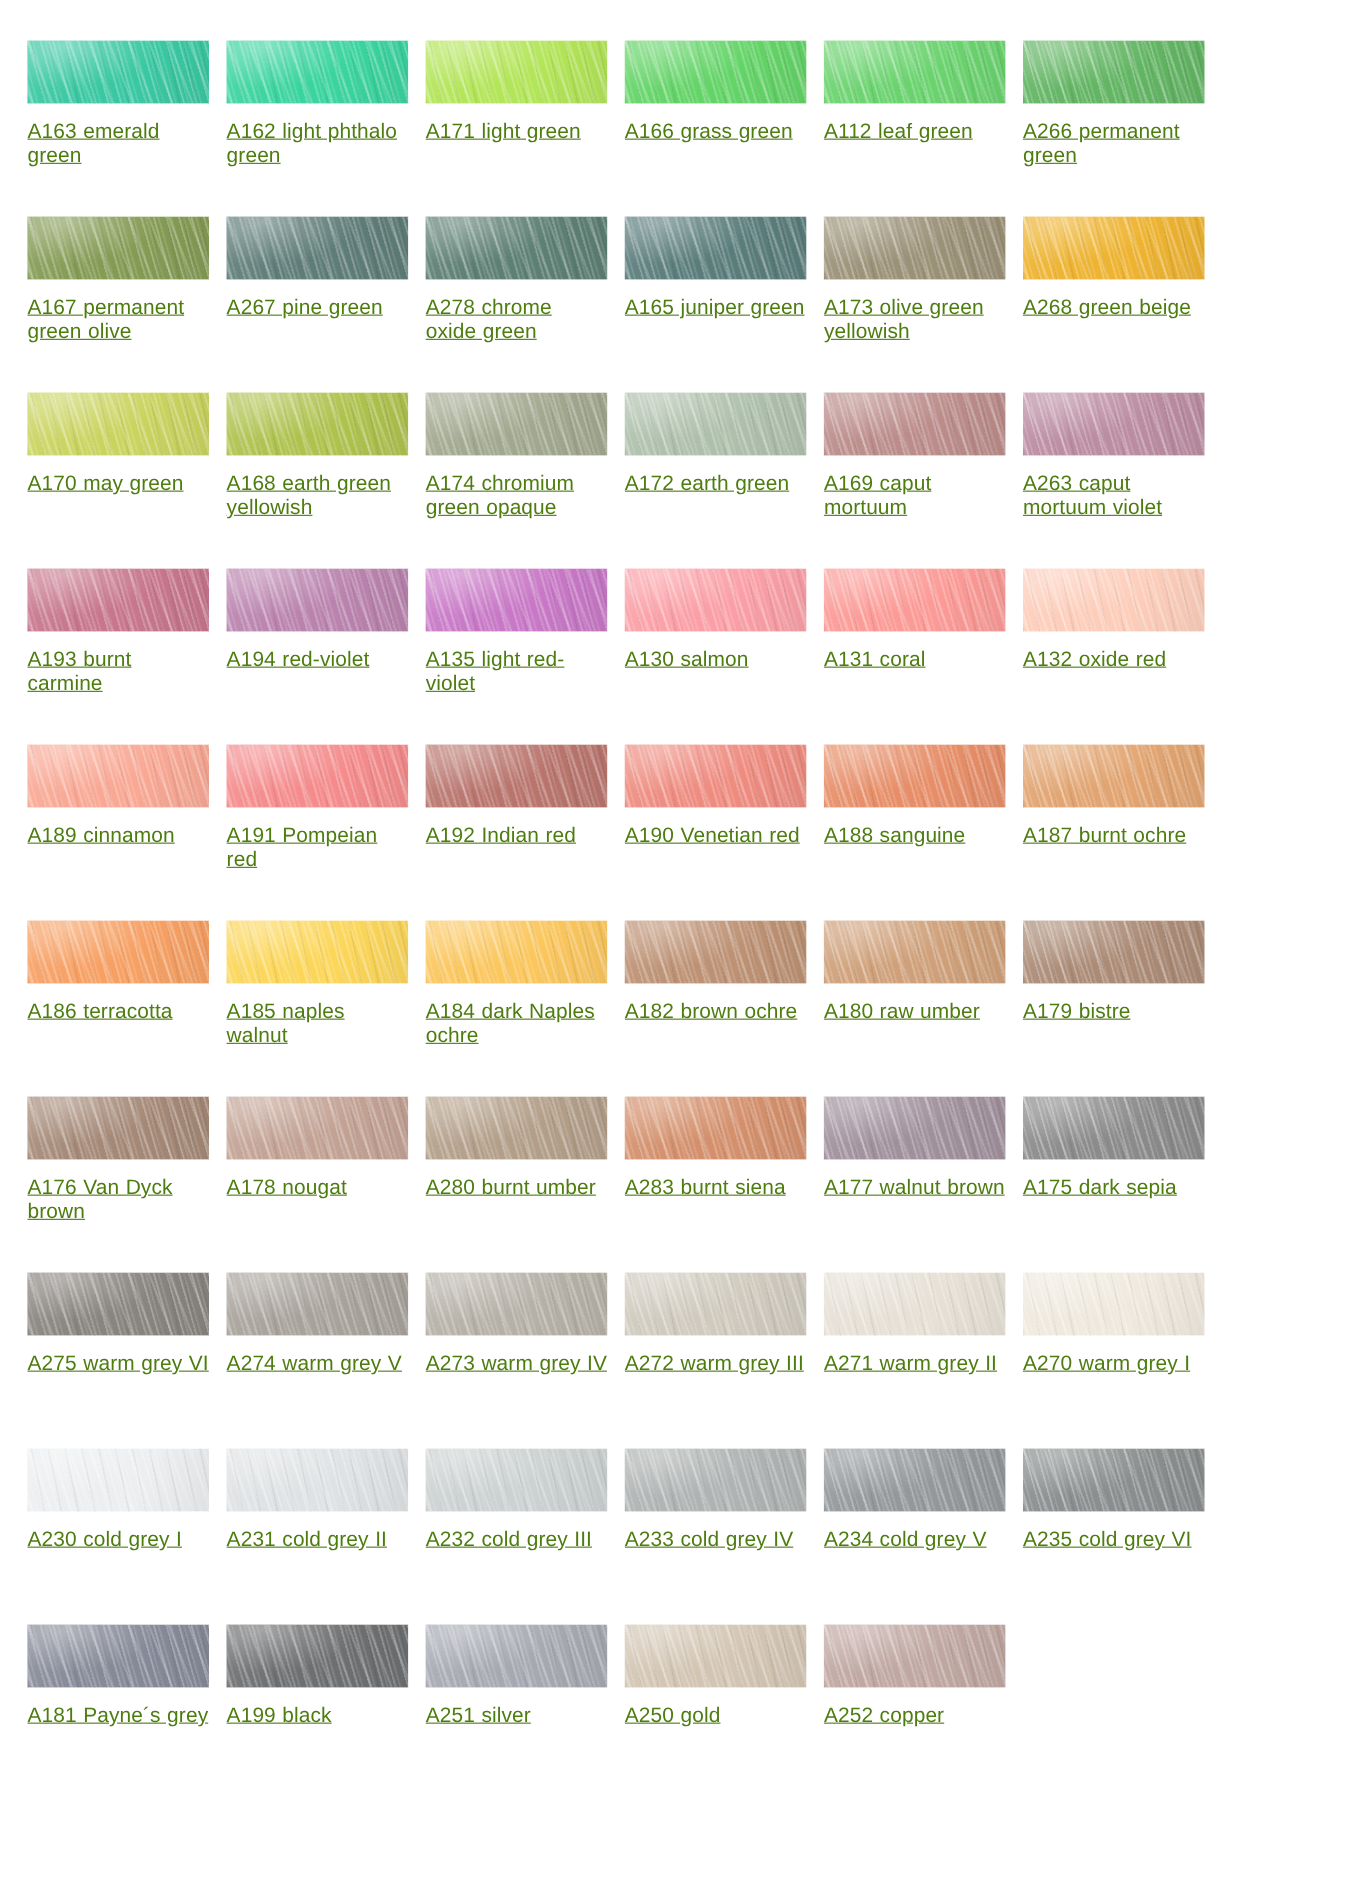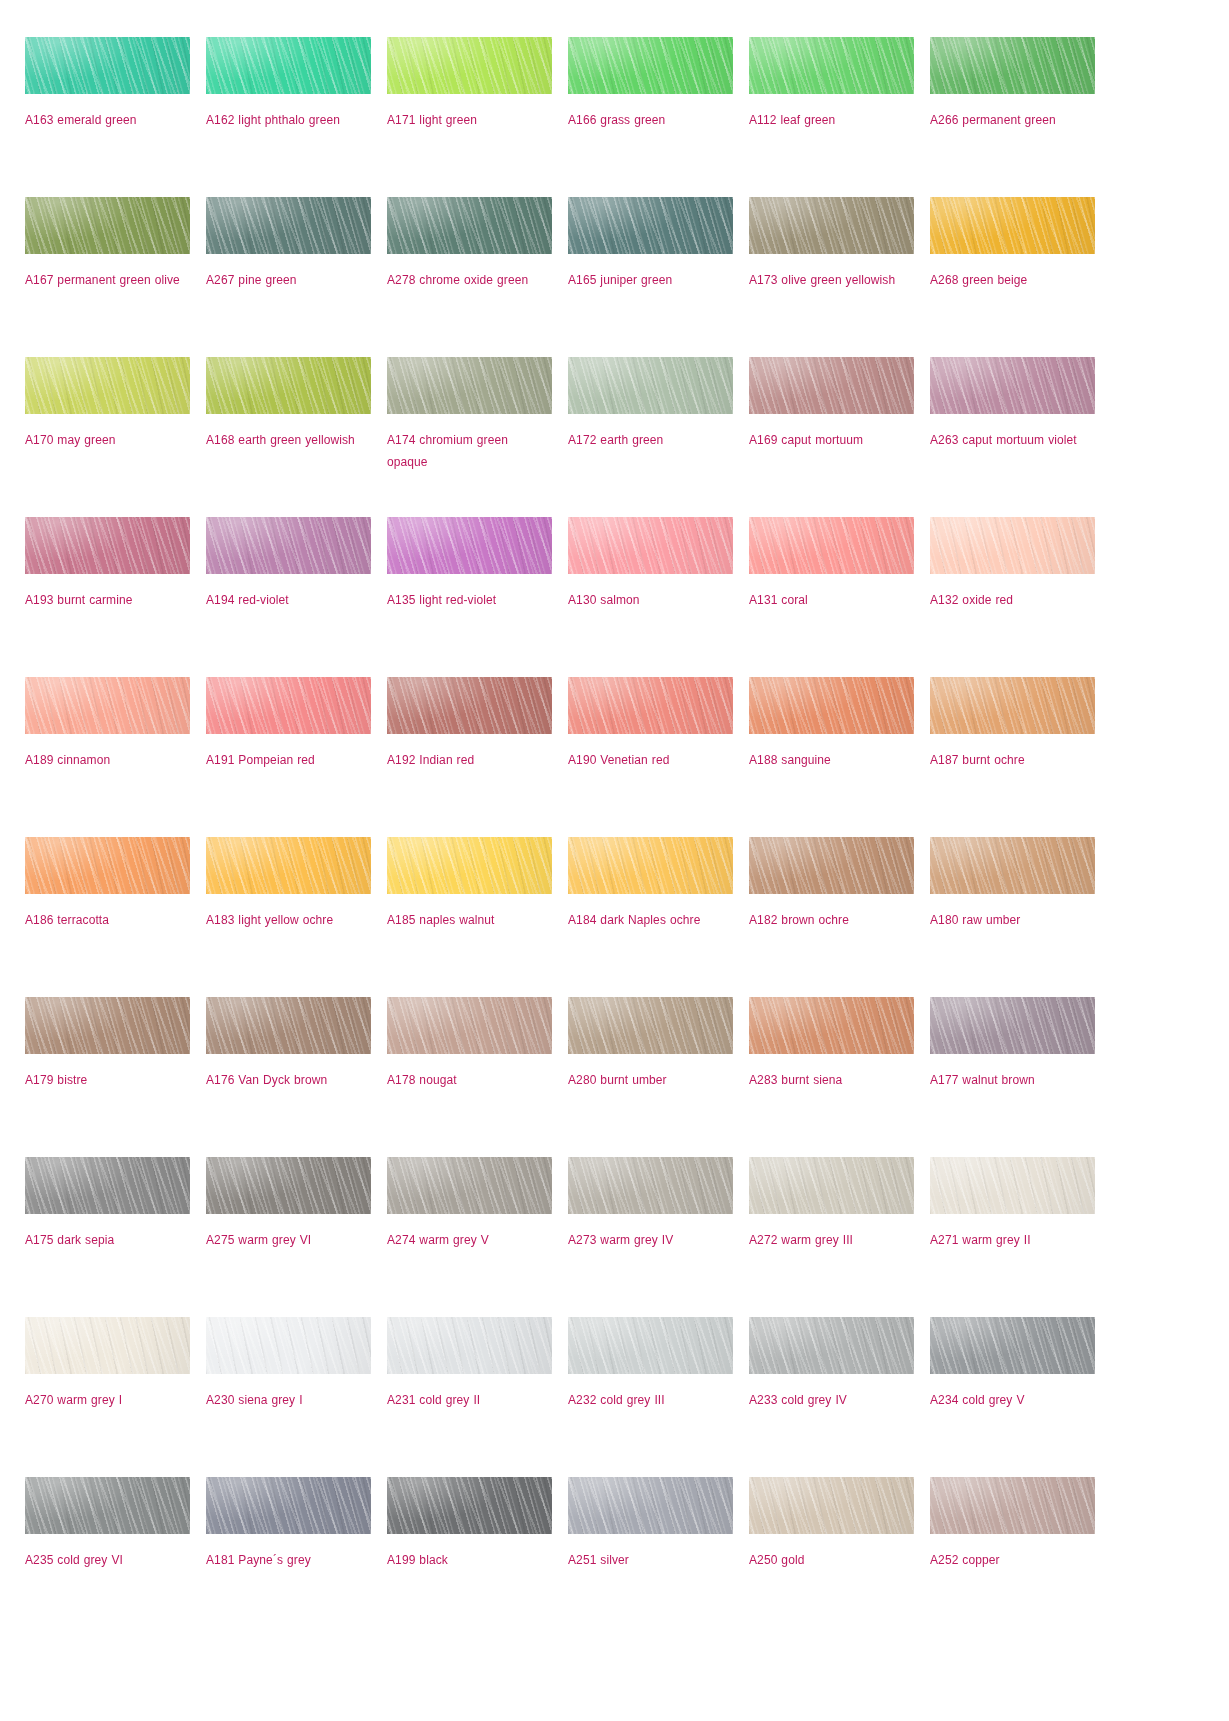--- a/index.html
+++ b/index.html
@@ -94,25 +94,26 @@
       linear-gradient(112deg,
         rgba(255,255,255,0.10) 0%,
         rgba(255,255,255,0.00) 38%,
         rgba(0,0,0,0.00) 62%,
         rgba(0,0,0,0.055) 100%);
     pointer-events: none;
   }
 
   .swatch-label {
     margin-top: 15px;
-    font-size: 12px;
+    font-size: 19px;
     line-height: 22px;
-    color: #be185d;
+    color: #4d7c0f;
     letter-spacing: 0.1px;
     word-spacing: 0.5px;
+    text-decoration: underline;
   }
 </style>
 </head>
 <body>
 
 <main id="swatch-grid">
     <div class="swatch-cell">
       <div class="chip" style="background-color: rgb(58, 200, 163); background-image: none; --hatch-shift: -4px;"></div>
       <div class="swatch-label">A163 emerald green</div>
     </div>
@@ -230,24 +231,20 @@
     </div>
     <div class="swatch-cell">
       <div class="chip" style="background-color: rgb(226, 164, 112); background-image: none; --hatch-shift: -2px;"></div>
       <div class="swatch-label">A187 burnt ochre</div>
     </div>
     <div class="swatch-cell">
       <div class="chip" style="background-color: rgb(247, 160, 99); background-image: none; --hatch-shift: -1px;"></div>
       <div class="swatch-label">A186 terracotta</div>
     </div>
     <div class="swatch-cell">
-      <div class="chip" style="background-color: rgb(252, 191, 78); background-image: none; --hatch-shift: 0px;"></div>
-      <div class="swatch-label">A183 light yellow ochre</div>
-    </div>
-    <div class="swatch-cell">
       <div class="chip" style="background-color: rgb(252, 214, 88); background-image: none; --hatch-shift: 1px;"></div>
       <div class="swatch-label">A185 naples walnut</div>
     </div>
     <div class="swatch-cell">
       <div class="chip" style="background-color: rgb(251, 198, 92); background-image: none; --hatch-shift: 2px;"></div>
       <div class="swatch-label">A184 dark Naples ochre</div>
     </div>
     <div class="swatch-cell">
       <div class="chip" style="background-color: rgb(189, 145, 115); background-image: none; --hatch-shift: 3px;"></div>
       <div class="swatch-label">A182 brown ochre</div>
@@ -303,21 +300,21 @@
     <div class="swatch-cell">
       <div class="chip" style="background-color: rgb(230, 224, 213); background-image: none; --hatch-shift: -2px;"></div>
       <div class="swatch-label">A271 warm grey II</div>
     </div>
     <div class="swatch-cell">
       <div class="chip" style="background-color: rgb(239, 233, 221); background-image: none; --hatch-shift: -1px;"></div>
       <div class="swatch-label">A270 warm grey I</div>
     </div>
     <div class="swatch-cell">
       <div class="chip" style="background-color: rgb(236, 238, 240); background-image: none; --hatch-shift: 0px;"></div>
-      <div class="swatch-label">A230 siena grey I</div>
+      <div class="swatch-label">A230 cold grey I</div>
     </div>
     <div class="swatch-cell">
       <div class="chip" style="background-color: rgb(223, 226, 228); background-image: none; --hatch-shift: 1px;"></div>
       <div class="swatch-label">A231 cold grey II</div>
     </div>
     <div class="swatch-cell">
       <div class="chip" style="background-color: rgb(204, 209, 209); background-image: none; --hatch-shift: 2px;"></div>
       <div class="swatch-label">A232 cold grey III</div>
     </div>
     <div class="swatch-cell">

